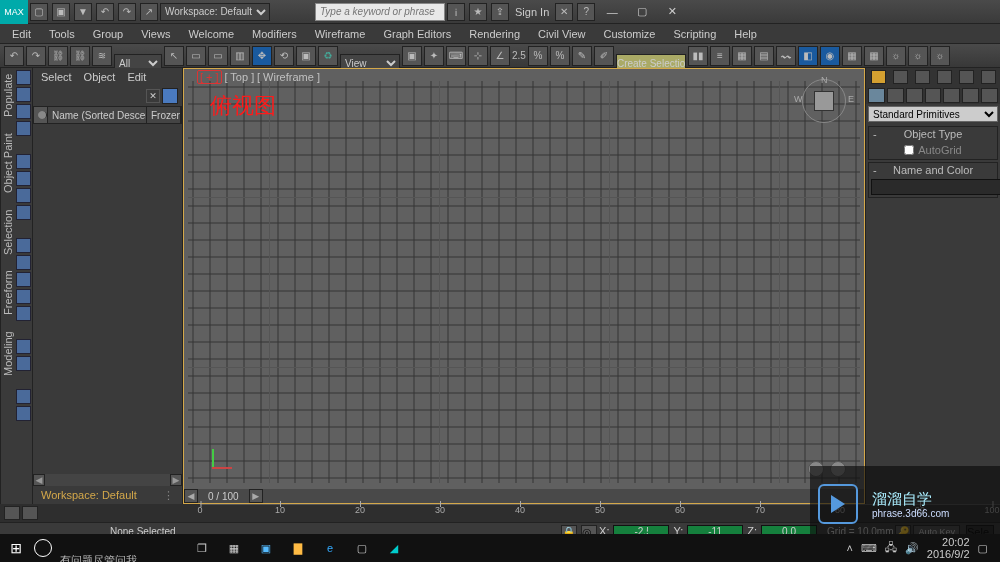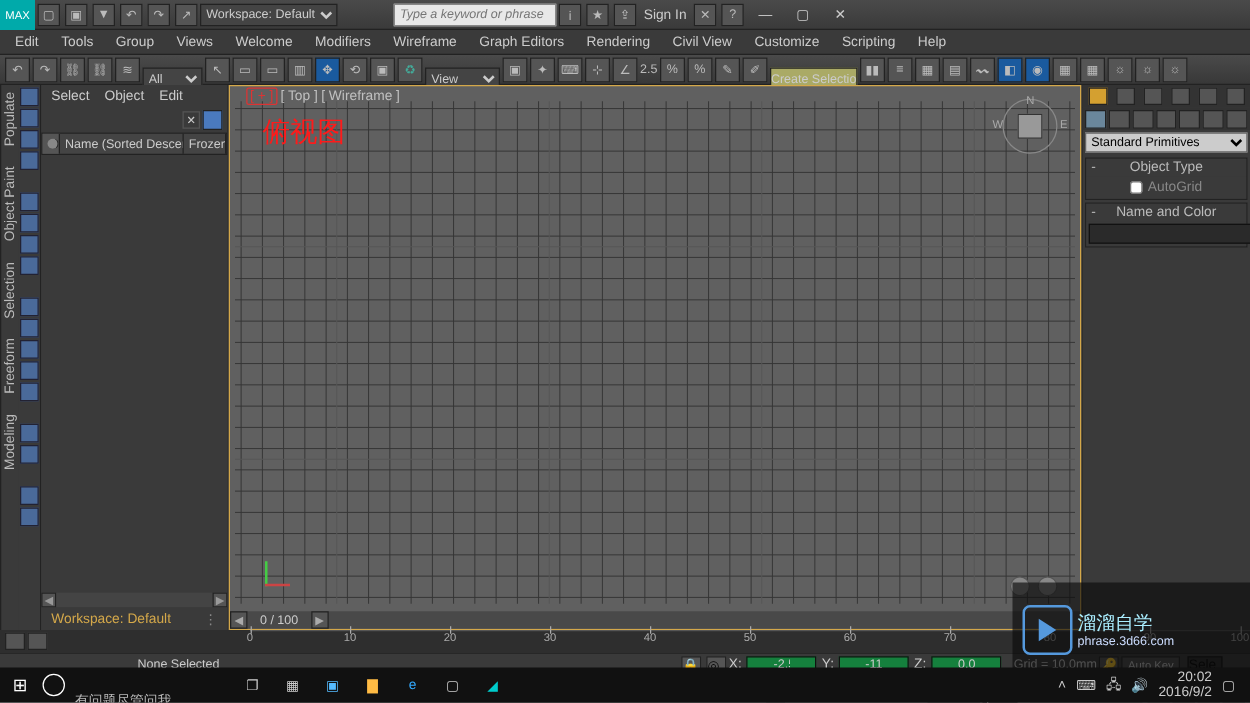--- a/index.html
+++ b/index.html
@@ -88,38 +88,38 @@
 .prim-grid button{height:15px;background:#4a4a4a;color:#ccc;border:1px solid #222;font-size:10px;cursor:pointer;}
 .name-input{display:flex;gap:2px;align-items:center;padding:2px;}
 .name-input input{flex:1;height:16px;background:#2a2a2a;border:1px solid #111;}
 
 .status { height:18px; background:#3a3a3a; display:flex;align-items:center;border-top:1px solid #222;}
 .status .sel{width:120px;color:#ccc;padding:0 8px;font-size:10px;}
 .status .coord{display:flex;gap:4px;color:#ccc;font-size:10px;}
 .status .coord .cv{background:#15803d;border:1px solid #111;color:#ccc;width:56px;height:14px;padding:0 20px;font-size:10px;}
 .status .grid-info{color:#ccc;font-size:10px;margin-left:10px;}
 .status .i{width:16px;height:14px;background:#555;border:1px solid #222;margin:0 2px;}
-.status .right{margin-left:auto;display:flex;gap:6px;padding-right:22px;}
+.status .right{margin-left:auto;display:flex;gap:6px;padding-right:6px;}
 .status .right button{height:14px;background:#4a4a4a;color:#ccc;border:1px solid #222;font-size:9px;padding:0 4px;}
 .status .right .sel-box{background:#2a2a2a;width:28px;border:1px solid #111;}
 
 .timescroll{height:22px;background:#3a3a3a;display:flex;align-items:flex-end;}
 .timescroll .play{display:flex;gap:0;}
 .timescroll .play .b{width:18px;height:18px;background:#555;border:1px solid #222;color:#bbb;display:flex;align-items:center;justify-content:center;font-size:9px;}
 .timescroll .hint{flex:1;color:#ccc;font-size:10px;padding:0 8px;}
 .timescroll .tag{color:#ccc;font-size:10px;}
 .timescroll .right-nav{display:flex;gap:2px;padding:0 4px;}
 .timescroll .right-nav .b{width:18px;height:18px;background:#555;border:1px solid #222;}
 
 .timeline{height:18px;background:#2e2e2e;position:relative;display:flex;}
 .timeline .ticks{flex:1;position:relative;border-top:1px solid #555;}
 .timeline .ticks span{position:absolute;top:0;color:#aaa;font-size:9px;transform:translateX(-50%);}
 .timeline .ticks span::before{content:"";position:absolute;top:-4px;left:50%;width:1px;height:6px;background:#aaa;}
 
-.overlay{position:absolute;right:0;bottom:20px;width:190px;height:76px;background:rgba(10,10,10,0.65);display:flex;align-items:center;gap:4px;padding:0 8px;}
+.overlay{position:absolute;right:0;bottom:20px;width:190px;height:76px;background:rgba(10,10,10,0.65);display:flex;align-items:center;gap:14px;padding:0 8px;}
 .overlay .play{width:40px;height:40px;border:2px solid #59d;border-radius:6px;display:flex;align-items:center;justify-content:center;}
 .overlay .play .tri{width:0;height:0;border-left:14px solid #59d;border-top:9px solid transparent;border-bottom:9px solid transparent;}
 .overlay .txt{color:#aef;font-size:15px;line-height:1.2;}
 .overlay .sub{color:#cdf;font-size:10px;}
 
 .taskbar{position:absolute;left:0;right:0;bottom:0;height:28px;background:#111;display:flex;align-items:center;gap:6px;padding:0 4px;}
 .taskbar .win{width:24px;height:20px;color:#fff;display:flex;align-items:center;justify-content:center;font-size:14px;}
 .taskbar .cortana{width:18px;height:18px;border:1.5px solid #fff;border-radius:50%;}
 .taskbar .search{color:#bbb;font-size:11px;margin-left:2px;margin-top:24px;}
 .taskbar .tb{width:26px;height:22px;display:flex;align-items:center;justify-content:center;color:#ccc;}

